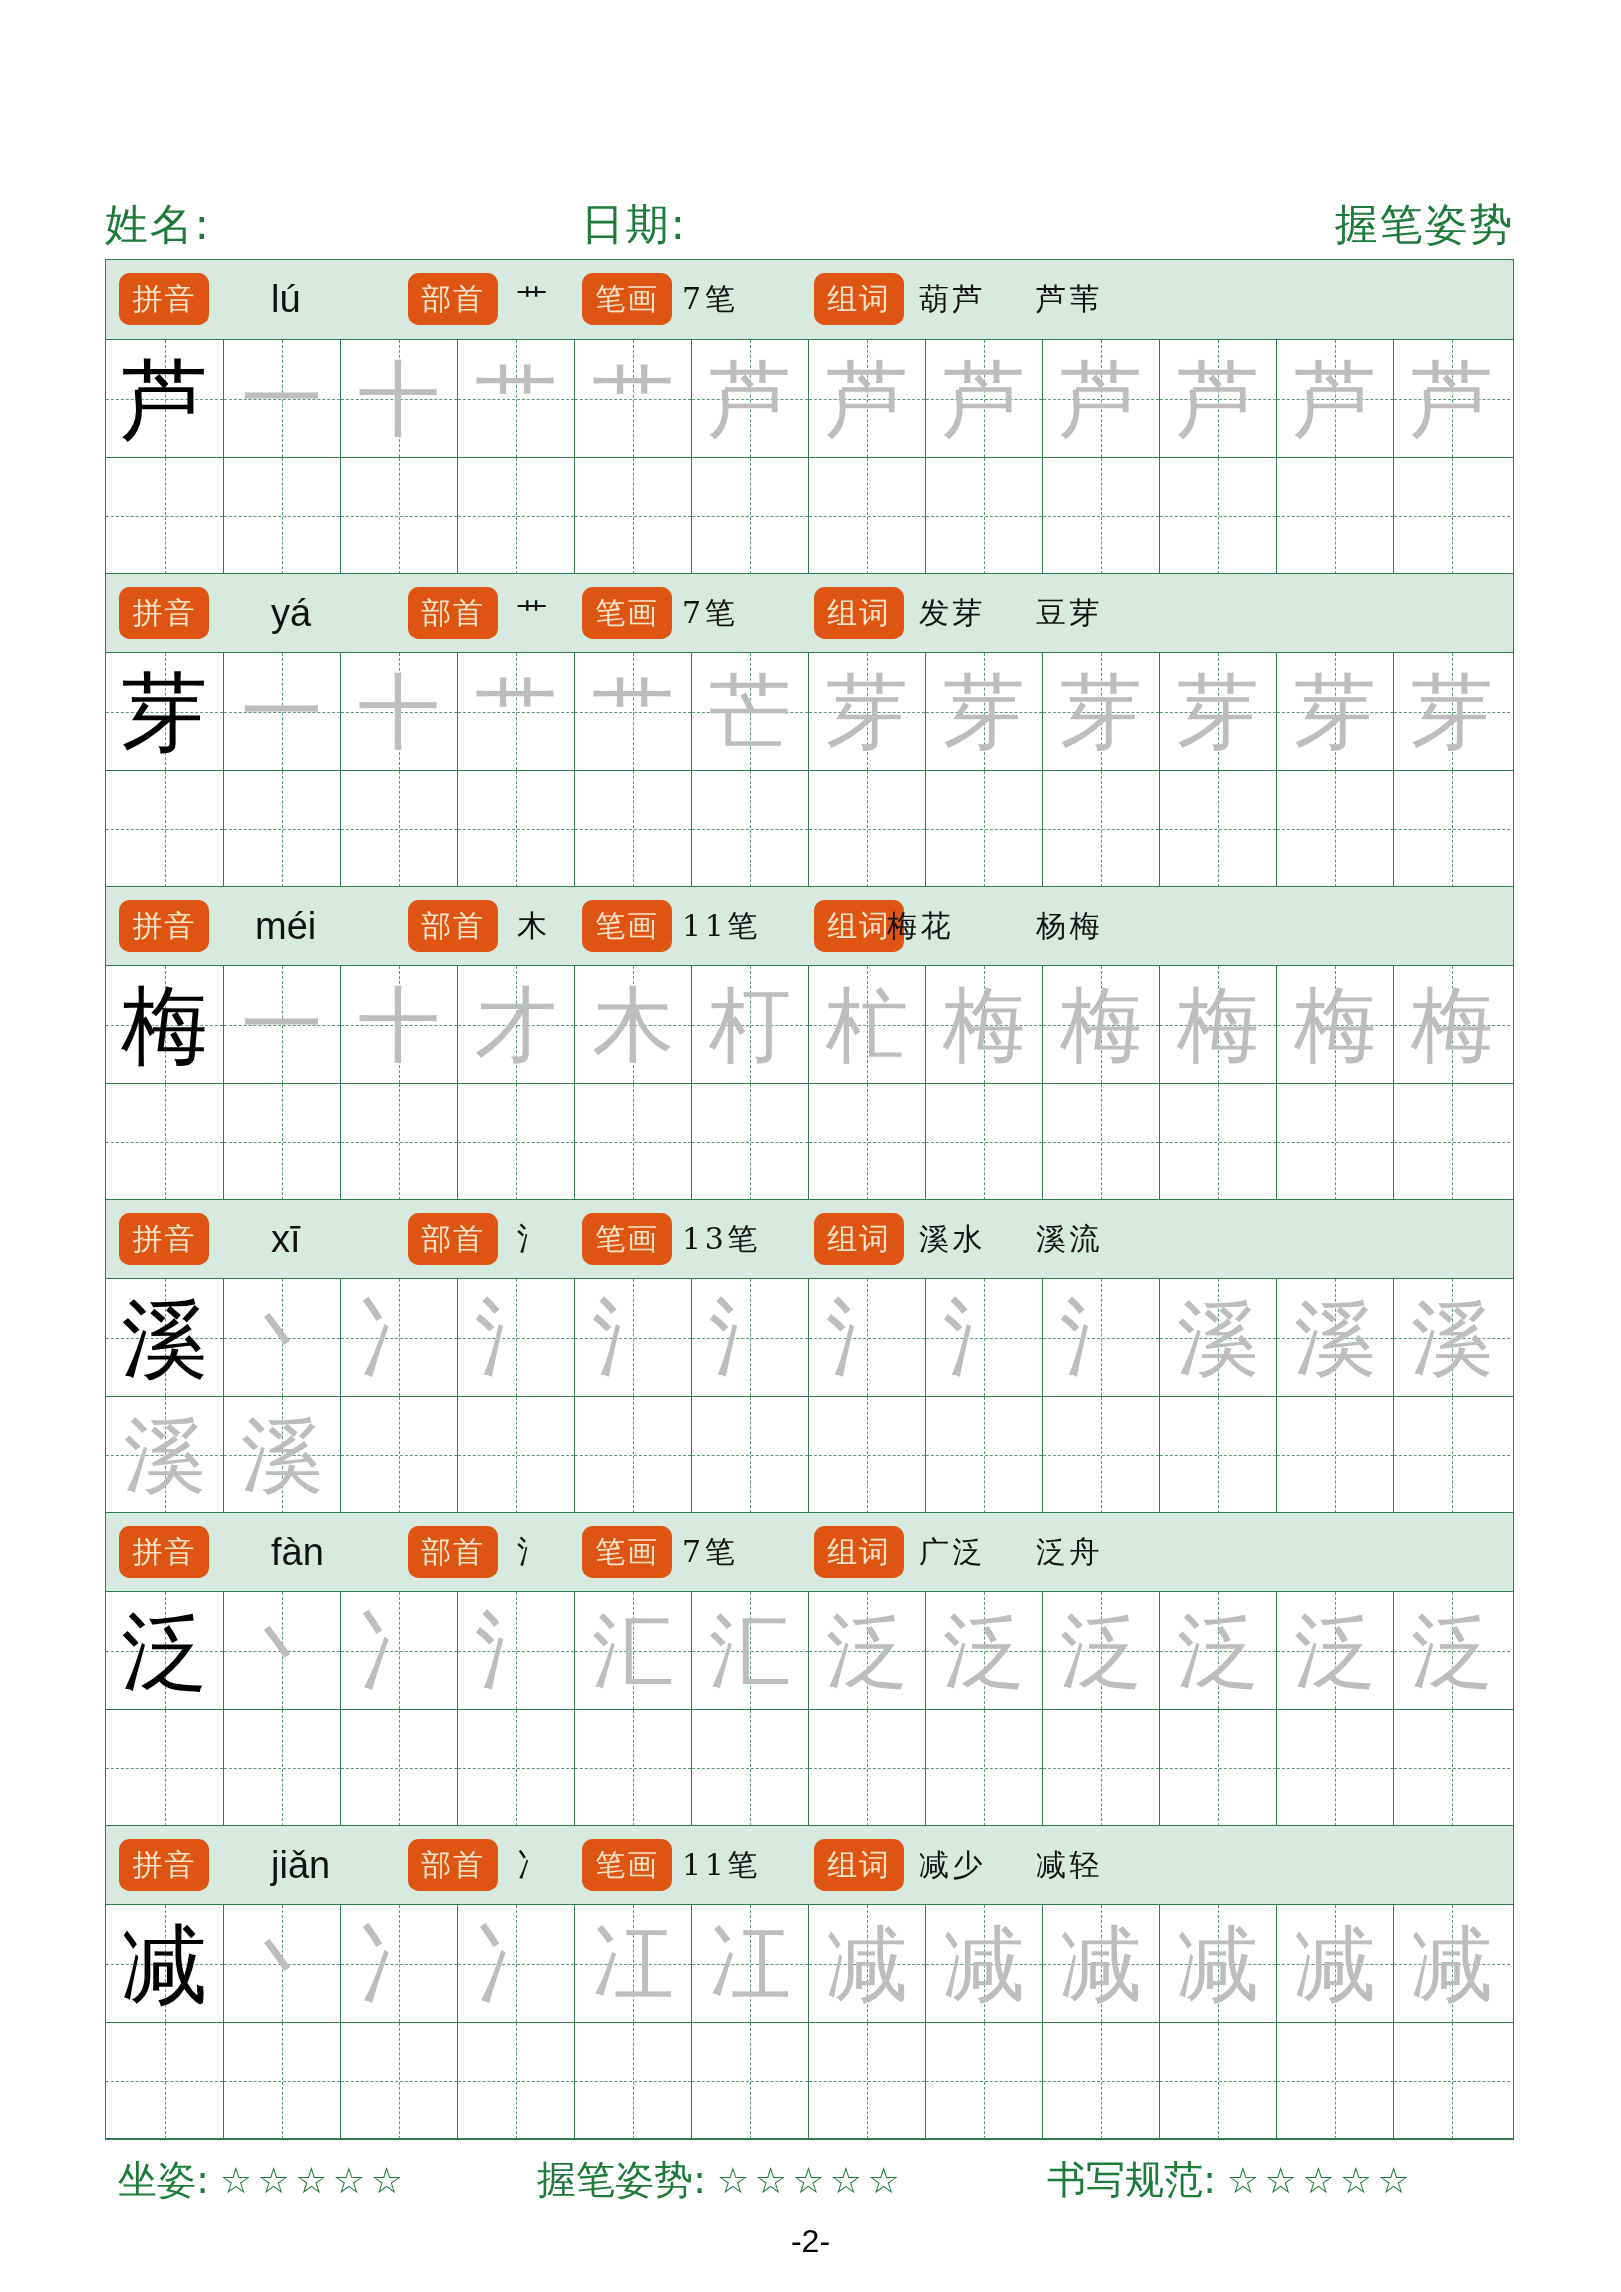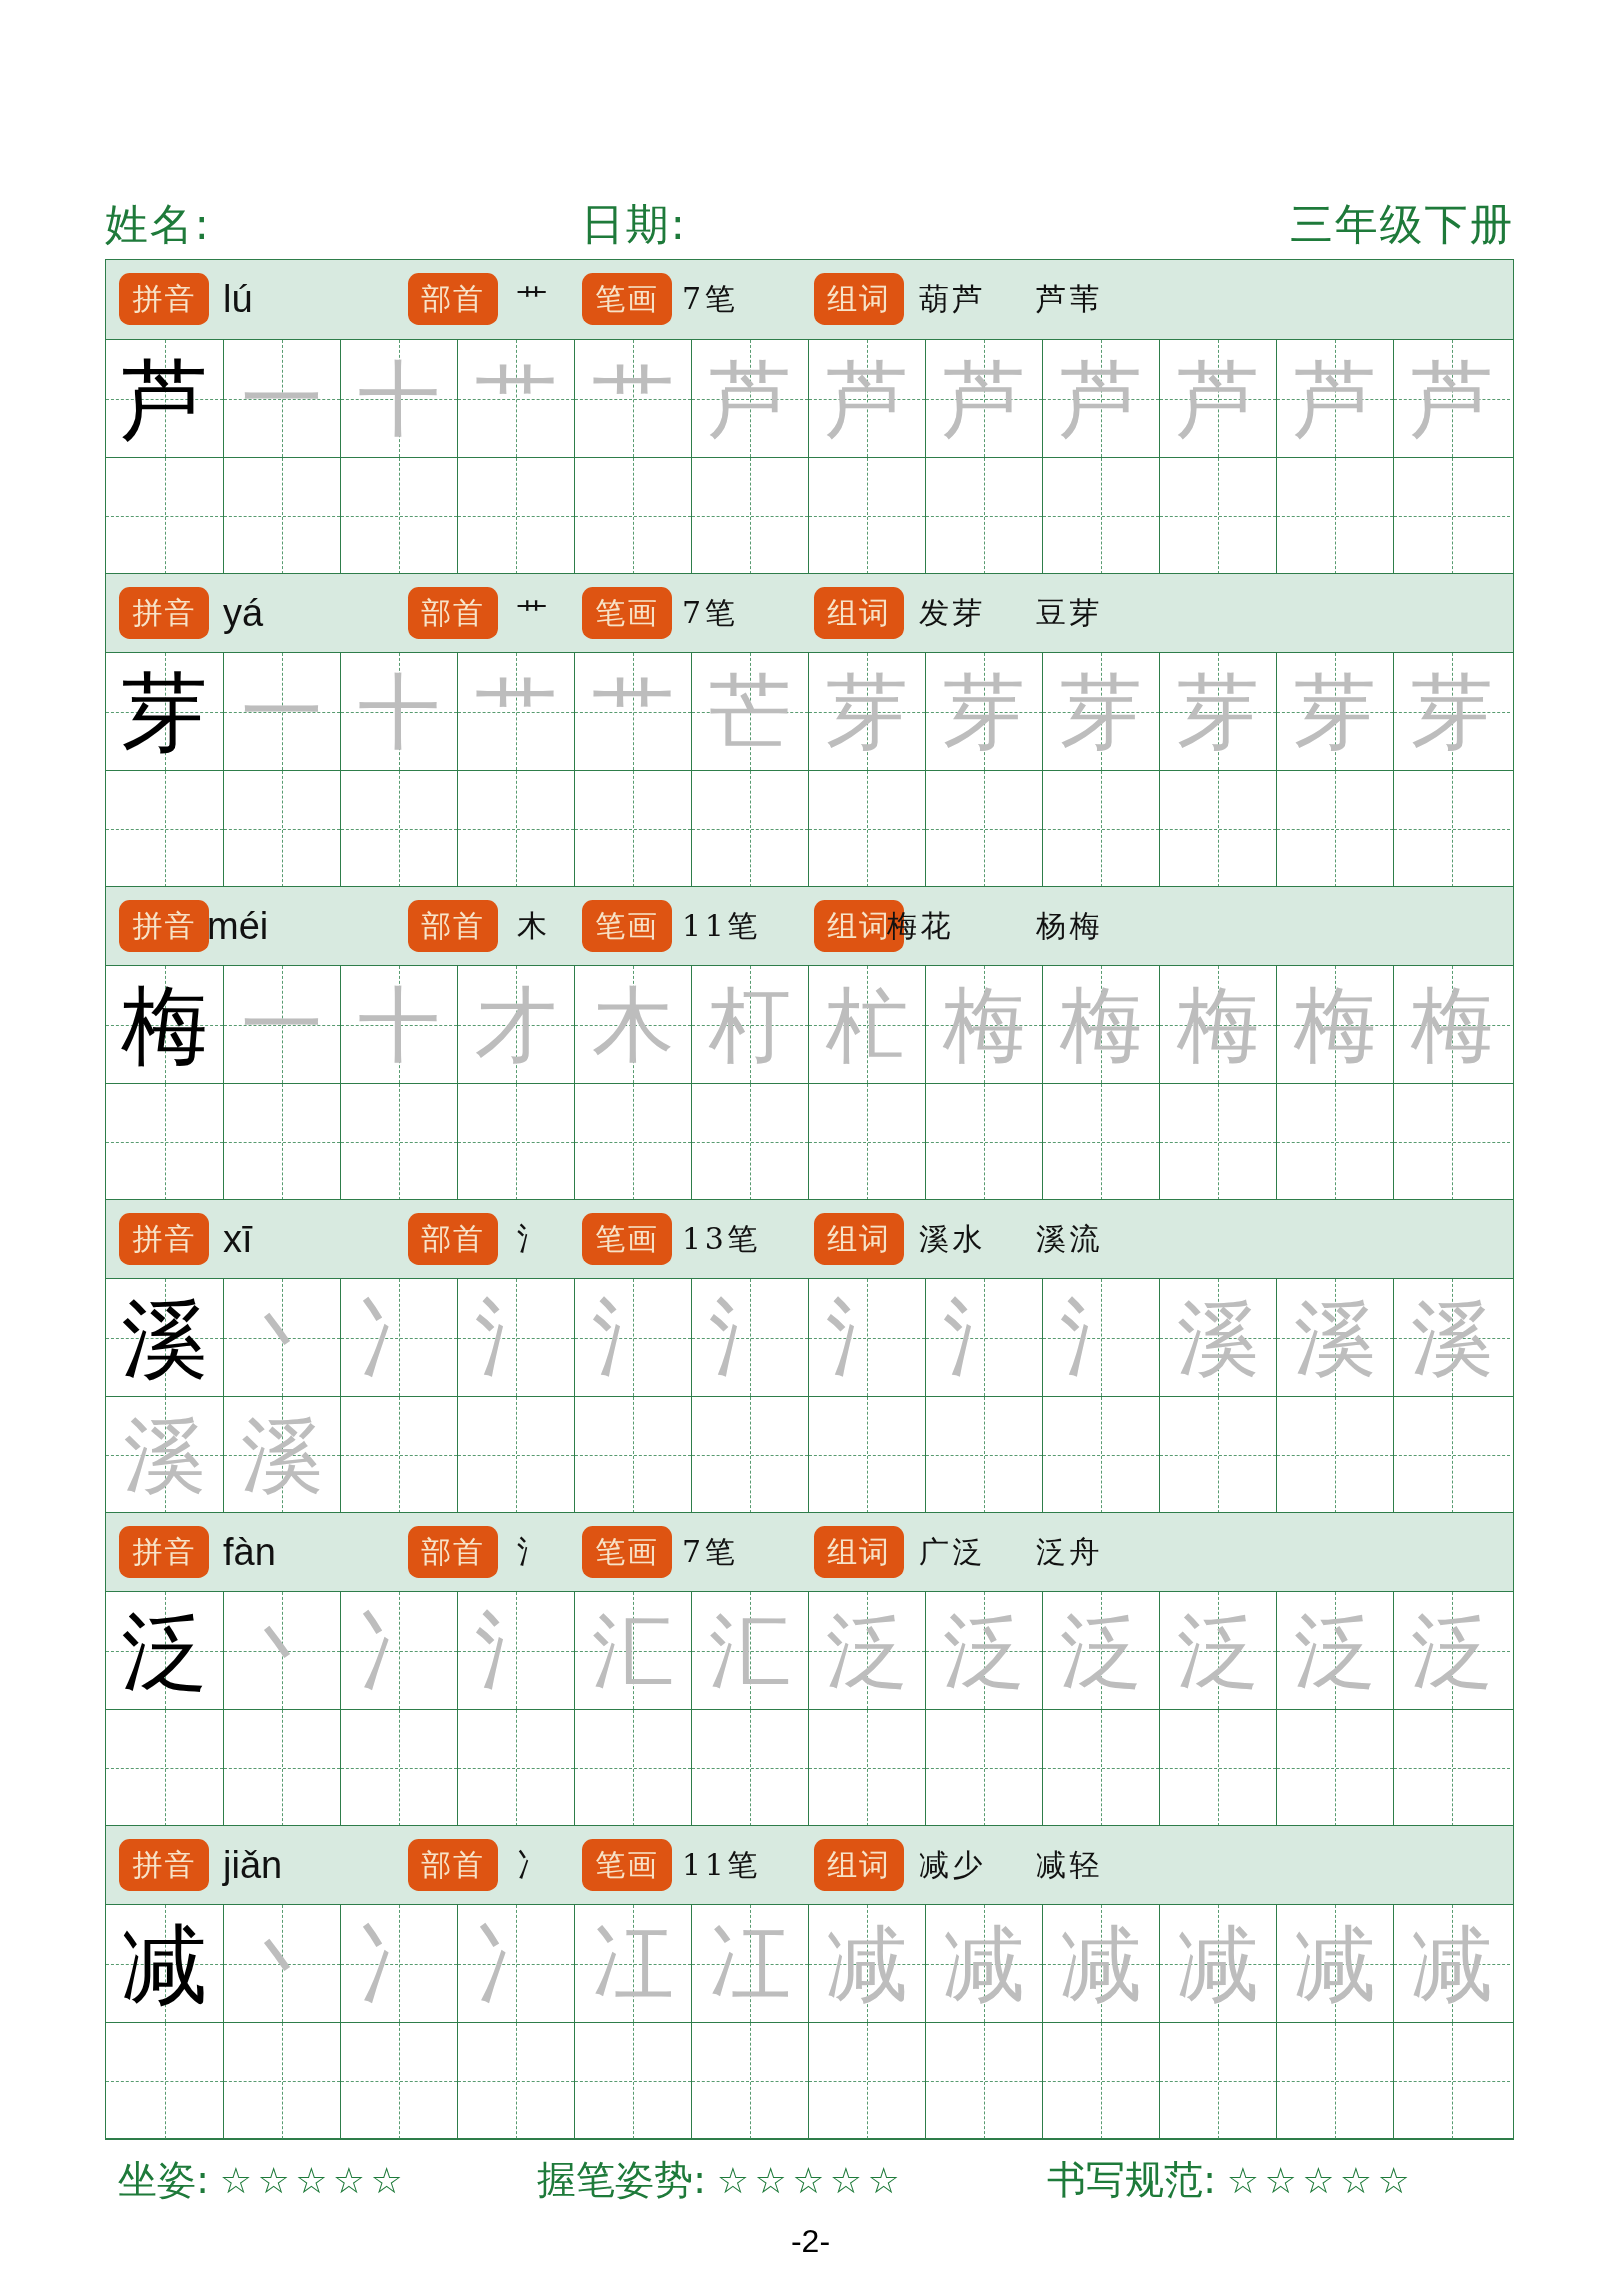--- a/index.html
+++ b/index.html
@@ -10,21 +10,21 @@
   #grid { position: absolute; left: 105px; top: 259px; width: 1409px;
           border: 1.8px solid #2E7D4A; border-bottom-width: 2.7px; box-sizing: border-box; }
   .section { position: relative; height: 313px; box-sizing: border-box; }
   .sec-head { position: relative; height: 80px; background: #D8EAE0;
               border-top: 1.8px solid #2E7D4A; border-bottom: 1.8px solid #2E7D4A; box-sizing: border-box; }
   .section:first-child .sec-head { border-top: none; }
   .badge { position: absolute; top: 12.5px; width: 90px; height: 52px; background: #DE5412;
            border-radius: 10.7px; color: #F7E3C8; font-family: "DejaVu Serif", "Liberation Serif", serif;
            font-size: 30px; line-height: 52px; text-align: center; letter-spacing: 1.8px; }
   .val { position: absolute; top: 12.5px; height: 52px; line-height: 52px; color: #111; }
-  .pinyin { font-family: "Liberation Sans", "DejaVu Sans", sans-serif; font-size: 38px; }
+  .pinyin { font-family: "Liberation Sans", "DejaVu Sans", sans-serif; font-size: 38px; margin-left: 48px; }
   .radical, .strokes, .word { font-family: "DejaVu Serif", "Liberation Serif", serif; font-size: 30px; letter-spacing: 3.6px; }
   .rows { position: relative; height: 234px; }
   .row { display: flex; height: 117px; box-sizing: border-box; }
   .row + .row { border-top: 1.8px solid #2E7D4A; }
   .cell { position: relative; flex: 0 0 auto; width: 117px; height: 100%; box-sizing: border-box;
           border-left: 1.8px solid #2E7D4A; overflow: hidden; }
   .cell:first-child { border-left: none; }
   .cell::before { content: ""; position: absolute; left: 50%; top: 0; bottom: 0;
                   border-left: 1.8px dashed #3C8A58; opacity: 0.85; }
   .cell::after { content: ""; position: absolute; top: 50%; left: 0; right: 0;
@@ -37,21 +37,21 @@
   .rating { position: absolute; top: 0; font-size: 39px; line-height: 50px; color: #1E7A3A; white-space: nowrap; }
   .stars { color: #1E7A3A; font-size: 36px; letter-spacing: 5.4px; margin-left: 10.7px; }
   #page-num { position: absolute; top: 2223px; left: 0; width: 1621px; text-align: center;
               font-family: "Liberation Sans", "DejaVu Sans", sans-serif; font-size: 32px; color: #000; }
 </style>
 </head>
 <body>
 
 <div class="top-label" style="left:105px;">姓名:</div>
 <div class="top-label" style="left:581px;">日期:</div>
-<div class="top-label" style="right:107px;">三年级下册</div>
+<div class="top-label" style="right:107px;">握笔姿势</div>
 
 <div id="grid">
     <div class="section">
       <div class="sec-head">
         <div class="badge" style="left:13.4px">拼音</div>
         <div class="val pinyin" style="left:117px">lú</div>
         <div class="badge" style="left:302px">部首</div>
         <div class="val radical" style="left:411px">艹</div>
         <div class="badge" style="left:476px">笔画</div>
         <div class="val strokes" style="left:576px">7笔</div>

